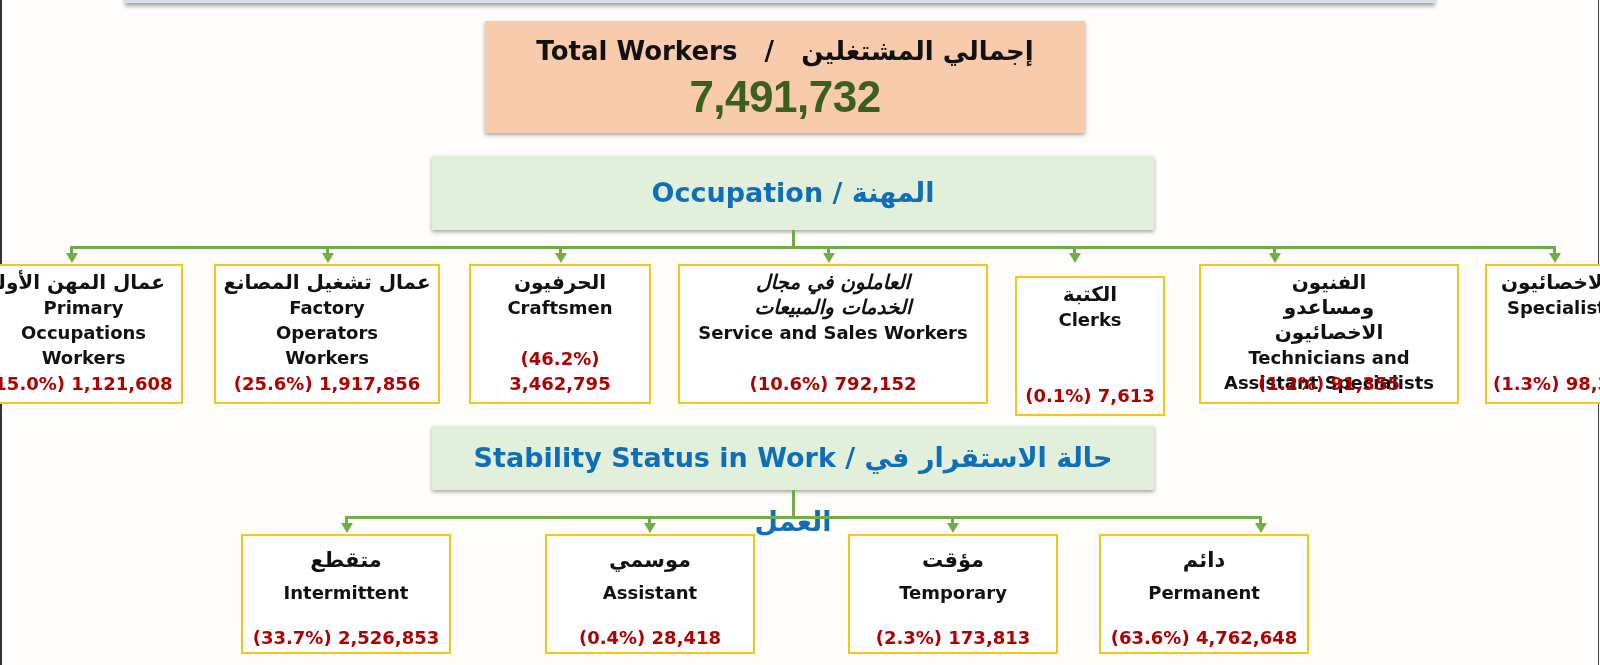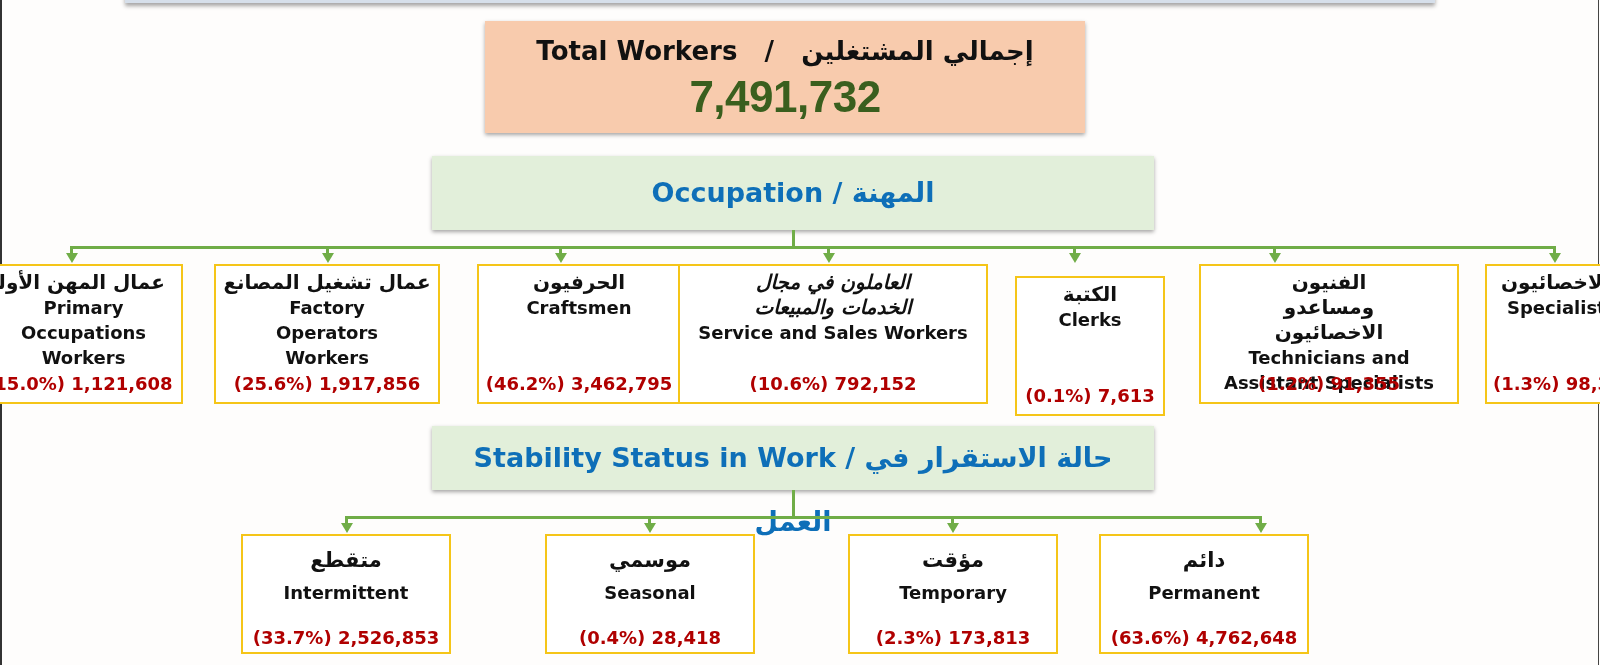--- a/index.html
+++ b/index.html
@@ -65,21 +65,21 @@
 <div class="card occ-card" style="left:-16px; width:199px; overflow:hidden;">
   <span class="ar" style="white-space:nowrap; margin-left:-24px;">عمال المهن الأولية</span>
   <span class="en" style="white-space:normal;">Primary Occupations Workers</span>
   <span class="val">15.0%) 1,121,608</span>
 </div>
 <div class="card occ-card" style="left:214px; width:226px;">
   <span class="ar">عمال تشغيل المصانع</span>
   <span class="en" style="padding:0 30px;">Factory Operators Workers</span>
   <span class="val">(25.6%) 1,917,856</span>
 </div>
-<div class="card occ-card" style="left:469px; width:204px;margin-left:8px;">
+<div class="card occ-card" style="left:469px; width:182px;">
   <span class="ar">الحرفيون</span>
   <span class="en">Craftsmen</span>
   <span class="val">(46.2%) 3,462,795</span>
 </div>
 <div class="card occ-card" style="left:678px; width:310px;">
   <span class="ar" style="padding:0 40px;font-style:italic;">العاملون في مجال الخدمات والمبيعات</span>
   <span class="en">Service and Sales Workers</span>
   <span class="val">(10.6%) 792,152</span>
 </div>
 <div class="card occ-card" style="left:1015px; width:150px;margin-top:12px;">
@@ -111,21 +111,21 @@
 <div class="connector" style="left:1259px; top:516px; width:3px; height:8px;"></div>
 <div class="arrow" style="left:1255px; top:523px;"></div>
 
 <div class="card stab-card" style="left:241px;">
   <span class="ar">متقطع</span>
   <span class="en">Intermittent</span>
   <span class="val">(33.7%) 2,526,853</span>
 </div>
 <div class="card stab-card" style="left:545px;">
   <span class="ar">موسمي</span>
-  <span class="en">Seasonal</span>
+  <span class="en">Assistant</span>
   <span class="val">(0.4%) 28,418</span>
 </div>
 <div class="card stab-card" style="left:848px;">
   <span class="ar">مؤقت</span>
   <span class="en">Temporary</span>
   <span class="val">(2.3%) 173,813</span>
 </div>
 <div class="card stab-card" style="left:1099px;text-align:center;">
   <span class="ar">دائم</span>
   <span class="en">Permanent</span>

